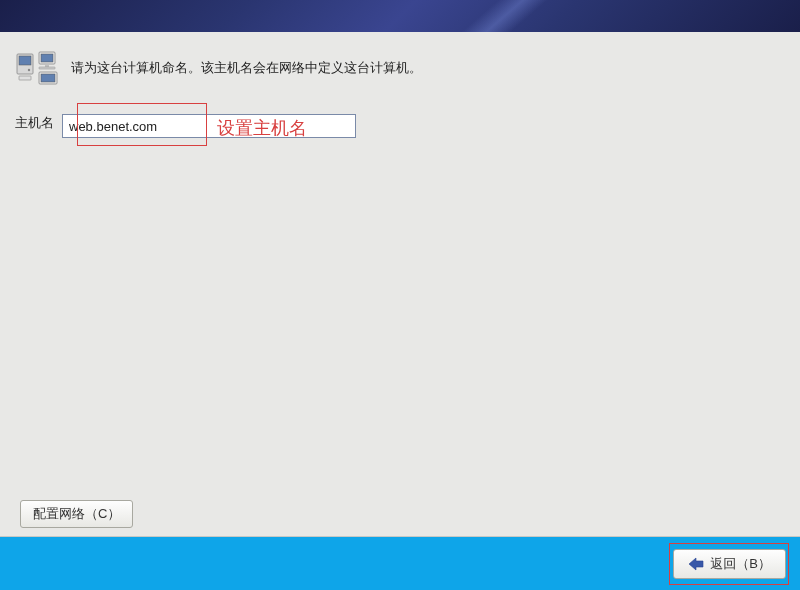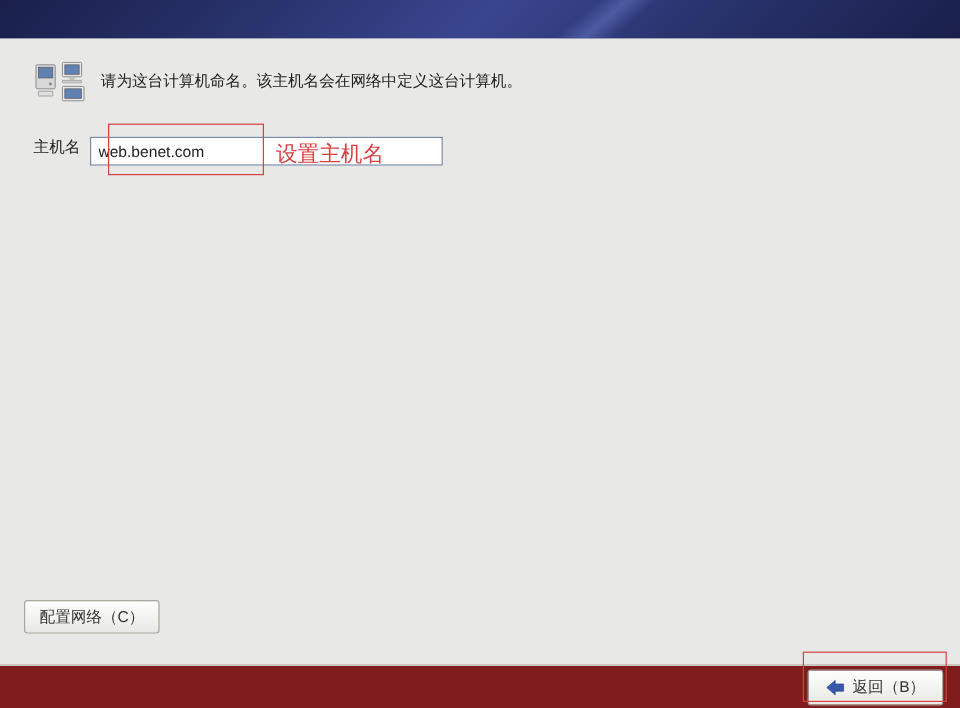--- a/index.html
+++ b/index.html
@@ -23,21 +23,21 @@
       content: "";
       position: absolute;
       top: -20px;
       right: 200px;
       width: 200px;
       height: 80px;
       background: linear-gradient(120deg, transparent 40%, rgba(120,140,220,0.4) 50%, transparent 60%);
       transform: skewX(-30deg);
     }
     .content {
-      padding: 18px 20px 0 28px;
+      padding: 18px 20px 0 15px;
     }
     .instruction-row {
       display: flex;
       align-items: center;
       gap: 12px;
       margin-bottom: 28px;
     }
     .computer-icon {
       width: 44px;
       height: 36px;
@@ -94,22 +94,22 @@
       border-radius: 3px;
       font-size: 13px;
       cursor: pointer;
       color: #333;
     }
     .footer {
       position: absolute;
       left: 0;
       bottom: 0;
       width: 100%;
-      height: 36px;
-      background: #7f1d1d;
+      height: 54px;
+      background: #0ea5e9;
       border-top: 1px solid #c8c8c4;
       display: flex;
       justify-content: flex-end;
       align-items: center;
       padding: 0 14px;
       gap: 12px;
     }
     .nav-btn {
       display: flex;
       align-items: center;

